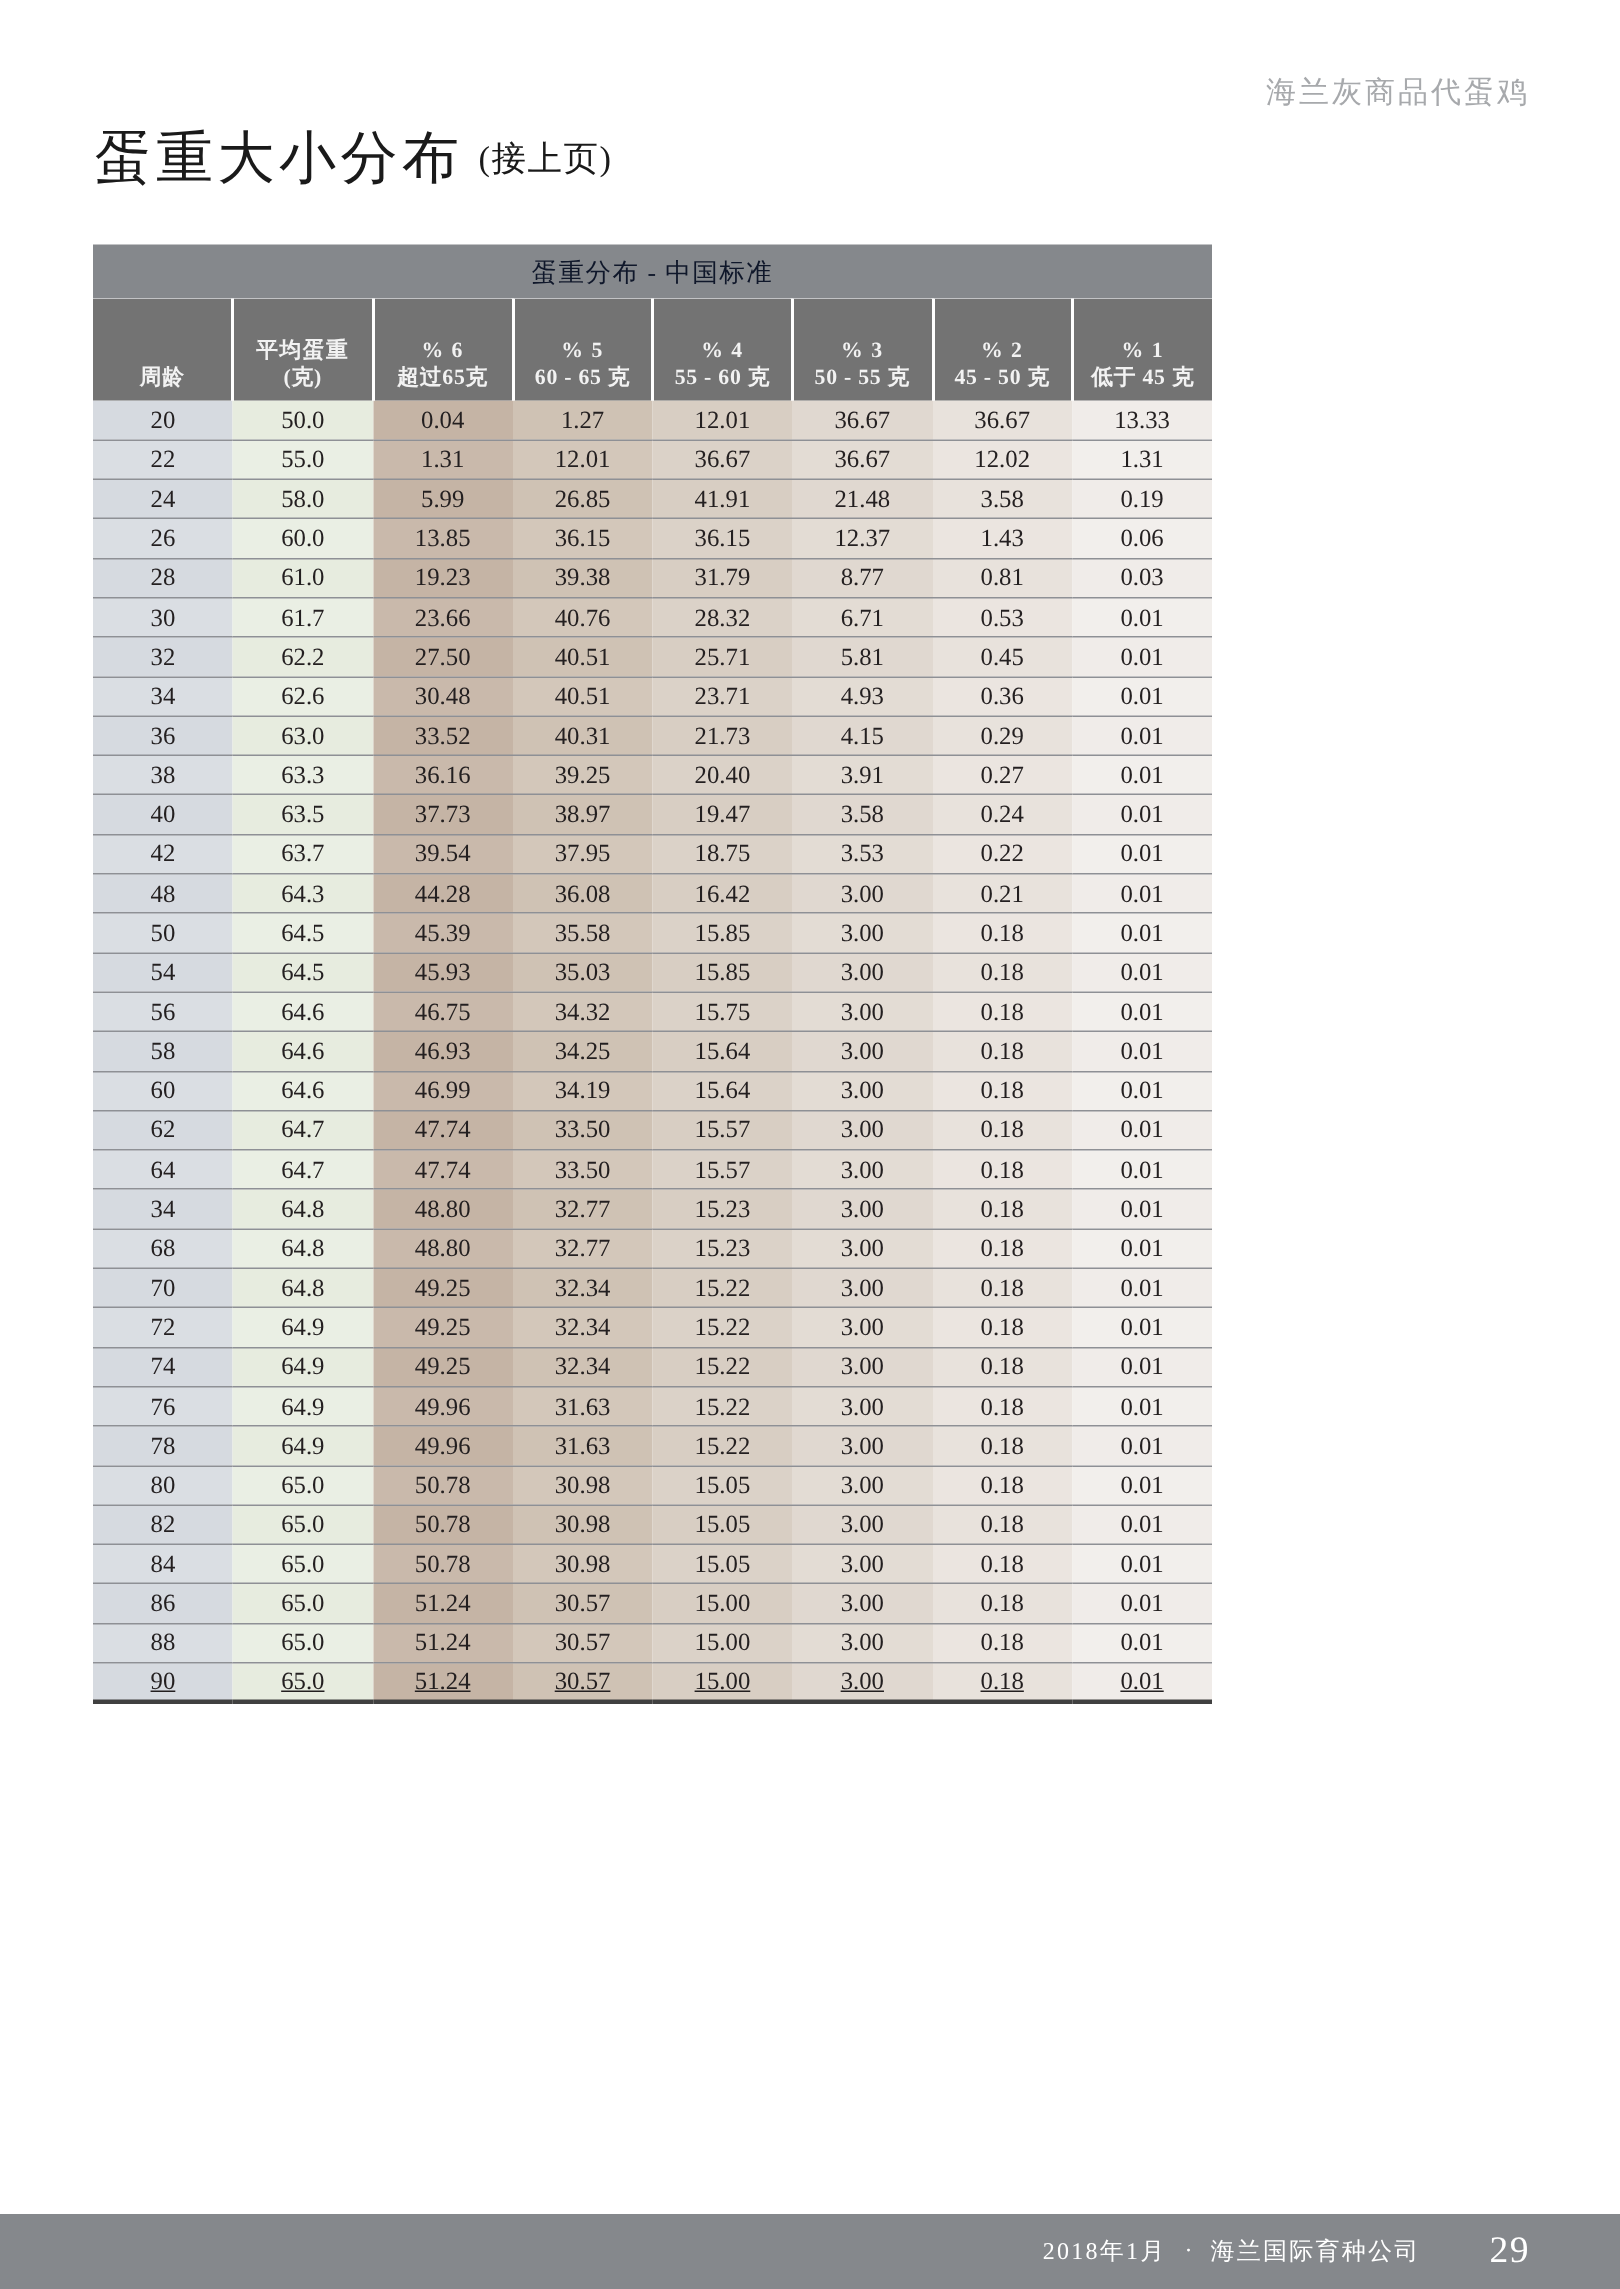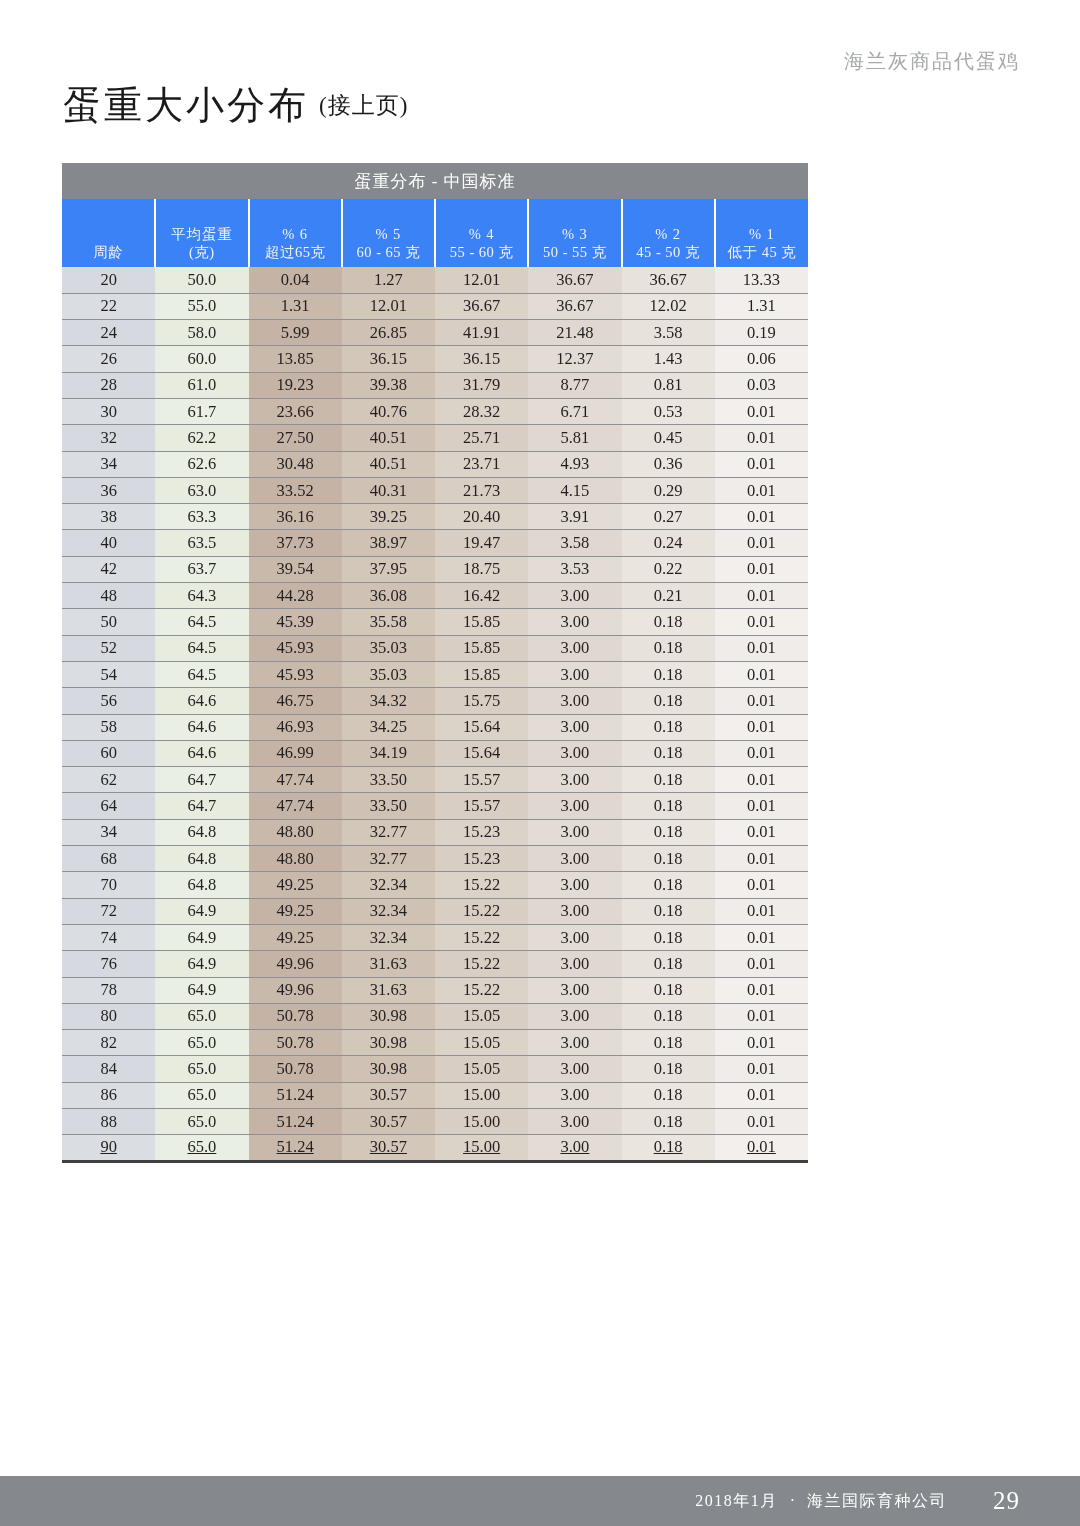--- a/index.html
+++ b/index.html
@@ -52,36 +52,36 @@
   table.egg {
     width: 746px;
     border-collapse: collapse;
     table-layout: fixed;
   }
   table.egg td, table.egg th { padding: 0; }
 
   
   .banner {
     background: #85888c;
-    color: #ffffff;
+    color: #0f172a;
     height: 36px;
     text-align: center;
     font-size: 17px;
     letter-spacing: 1px;
     font-weight: normal;
   }
 
   
   .hdr {
-    background: #3b82f6;
+    background: #737373;
     color: #f2f2f2;
     height: 68px;
     vertical-align: bottom;
     text-align: center;
-    font-weight: normal;
+    font-weight: bold;
     font-size: 14.5px;
     line-height: 1.28;
     padding-bottom: 5px !important;
     position: relative;
   }
   .hdr .l1 { display:block; letter-spacing: 1px; }
   .hdr .l2 { display:block; letter-spacing: 0.5px; }
   .hdr.sep { border-left: 2px solid #ffffff; }
 
   
@@ -333,30 +333,20 @@
             <td class="c0">50</td>
             <td class="c1">64.5</td>
             <td class="c2">45.39</td>
             <td class="c3">35.58</td>
             <td class="c4">15.85</td>
             <td class="c5">3.00</td>
             <td class="c6">0.18</td>
             <td class="c7">0.01</td>
           </tr>
           <tr>
-            <td class="c0">52</td>
-            <td class="c1">64.5</td>
-            <td class="c2">45.93</td>
-            <td class="c3">35.03</td>
-            <td class="c4">15.85</td>
-            <td class="c5">3.00</td>
-            <td class="c6">0.18</td>
-            <td class="c7">0.01</td>
-          </tr>
-          <tr>
             <td class="c0">54</td>
             <td class="c1">64.5</td>
             <td class="c2">45.93</td>
             <td class="c3">35.03</td>
             <td class="c4">15.85</td>
             <td class="c5">3.00</td>
             <td class="c6">0.18</td>
             <td class="c7">0.01</td>
           </tr>
           <tr>

